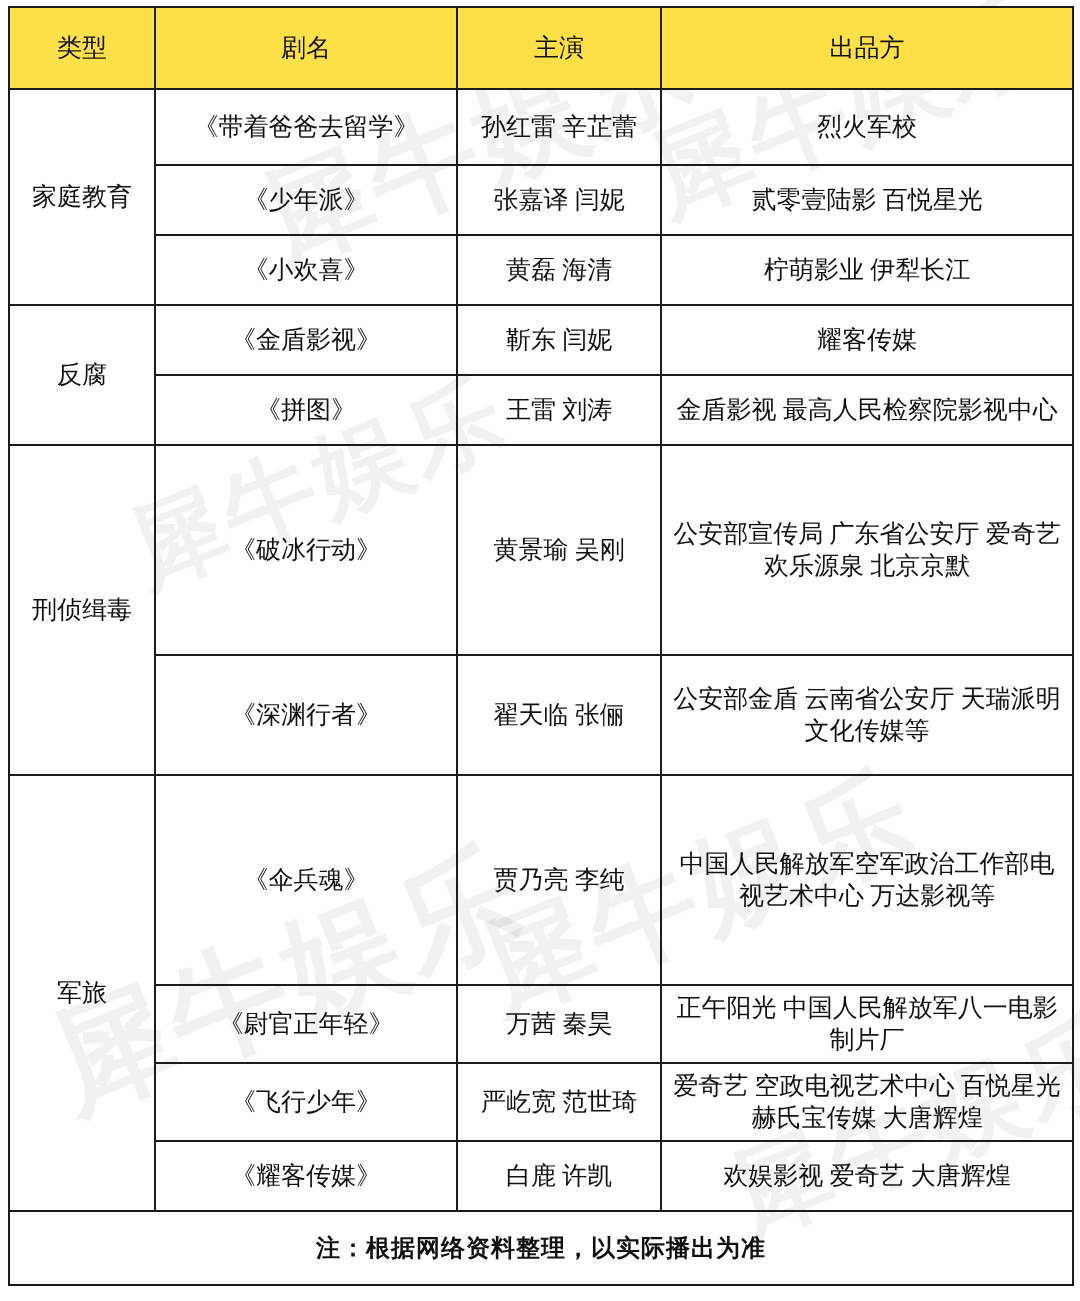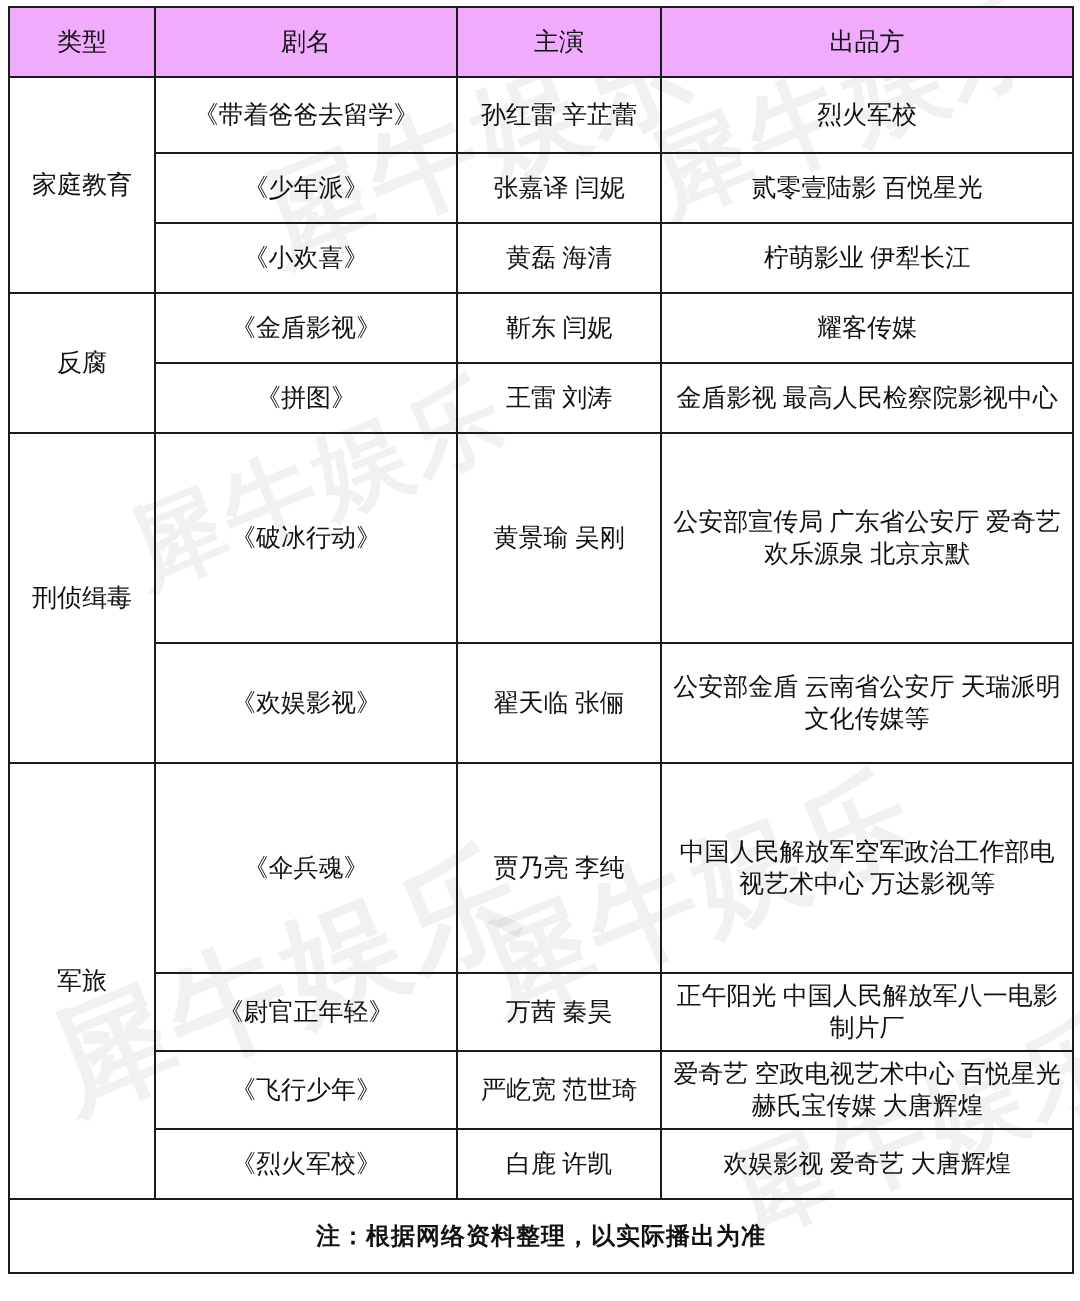--- a/index.html
+++ b/index.html
@@ -55,24 +55,24 @@
     border: 2px solid #1b1b1b;
     text-align: center;
     vertical-align: middle;
     padding: 6px 8px;
     font-size: 25px;
     line-height: 1.28;
     font-weight: normal;
     box-sizing: border-box;
   }
   thead th {
-    background: #f0abfc;
+    background: #fde047;
     font-weight: bold;
     font-size: 26px;
-    height: 70px;
+    height: 82px;
   }
   td.cat {
     font-weight: bold;
     font-size: 26px;
   }
   col.c1 { width: 146px; }
   col.c2 { width: 302px; }
   col.c3 { width: 204px; }
   col.c4 { width: 412px; }
 
@@ -146,21 +146,21 @@
         <td>金盾影视  最高人民检察院影视中心</td>
       </tr>
 
       <tr class="r-big">
         <td class="cat" rowspan="2">刑侦缉毒</td>
         <td>《破冰行动》</td>
         <td>黄景瑜  吴刚</td>
         <td>公安部宣传局  广东省公安厅  爱奇艺  欢乐源泉  北京京默</td>
       </tr>
       <tr class="r-mid">
-        <td>《欢娱影视》</td>
+        <td>《深渊行者》</td>
         <td>翟天临  张俪</td>
         <td>公安部金盾  云南省公安厅  天瑞派明文化传媒等</td>
       </tr>
 
       <tr class="r-big">
         <td class="cat" rowspan="4">军旅</td>
         <td>《伞兵魂》</td>
         <td>贾乃亮  李纯</td>
         <td>中国人民解放军空军政治工作部电视艺术中心  万达影视等</td>
       </tr>
@@ -168,21 +168,21 @@
         <td>《尉官正年轻》</td>
         <td>万茜  秦昊</td>
         <td>正午阳光  中国人民解放军八一电影制片厂</td>
       </tr>
       <tr class="r-h2">
         <td>《飞行少年》</td>
         <td>严屹宽  范世琦</td>
         <td>爱奇艺  空政电视艺术中心  百悦星光  赫氏宝传媒  大唐辉煌</td>
       </tr>
       <tr class="r-h2">
-        <td>《烈火军校》</td>
+        <td>《耀客传媒》</td>
         <td>白鹿  许凯</td>
         <td>欢娱影视  爱奇艺  大唐辉煌</td>
       </tr>
 
       <tr class="r-note">
         <td colspan="4">注：根据网络资料整理，以实际播出为准</td>
       </tr>
     </tbody>
   </table>
 </div>

